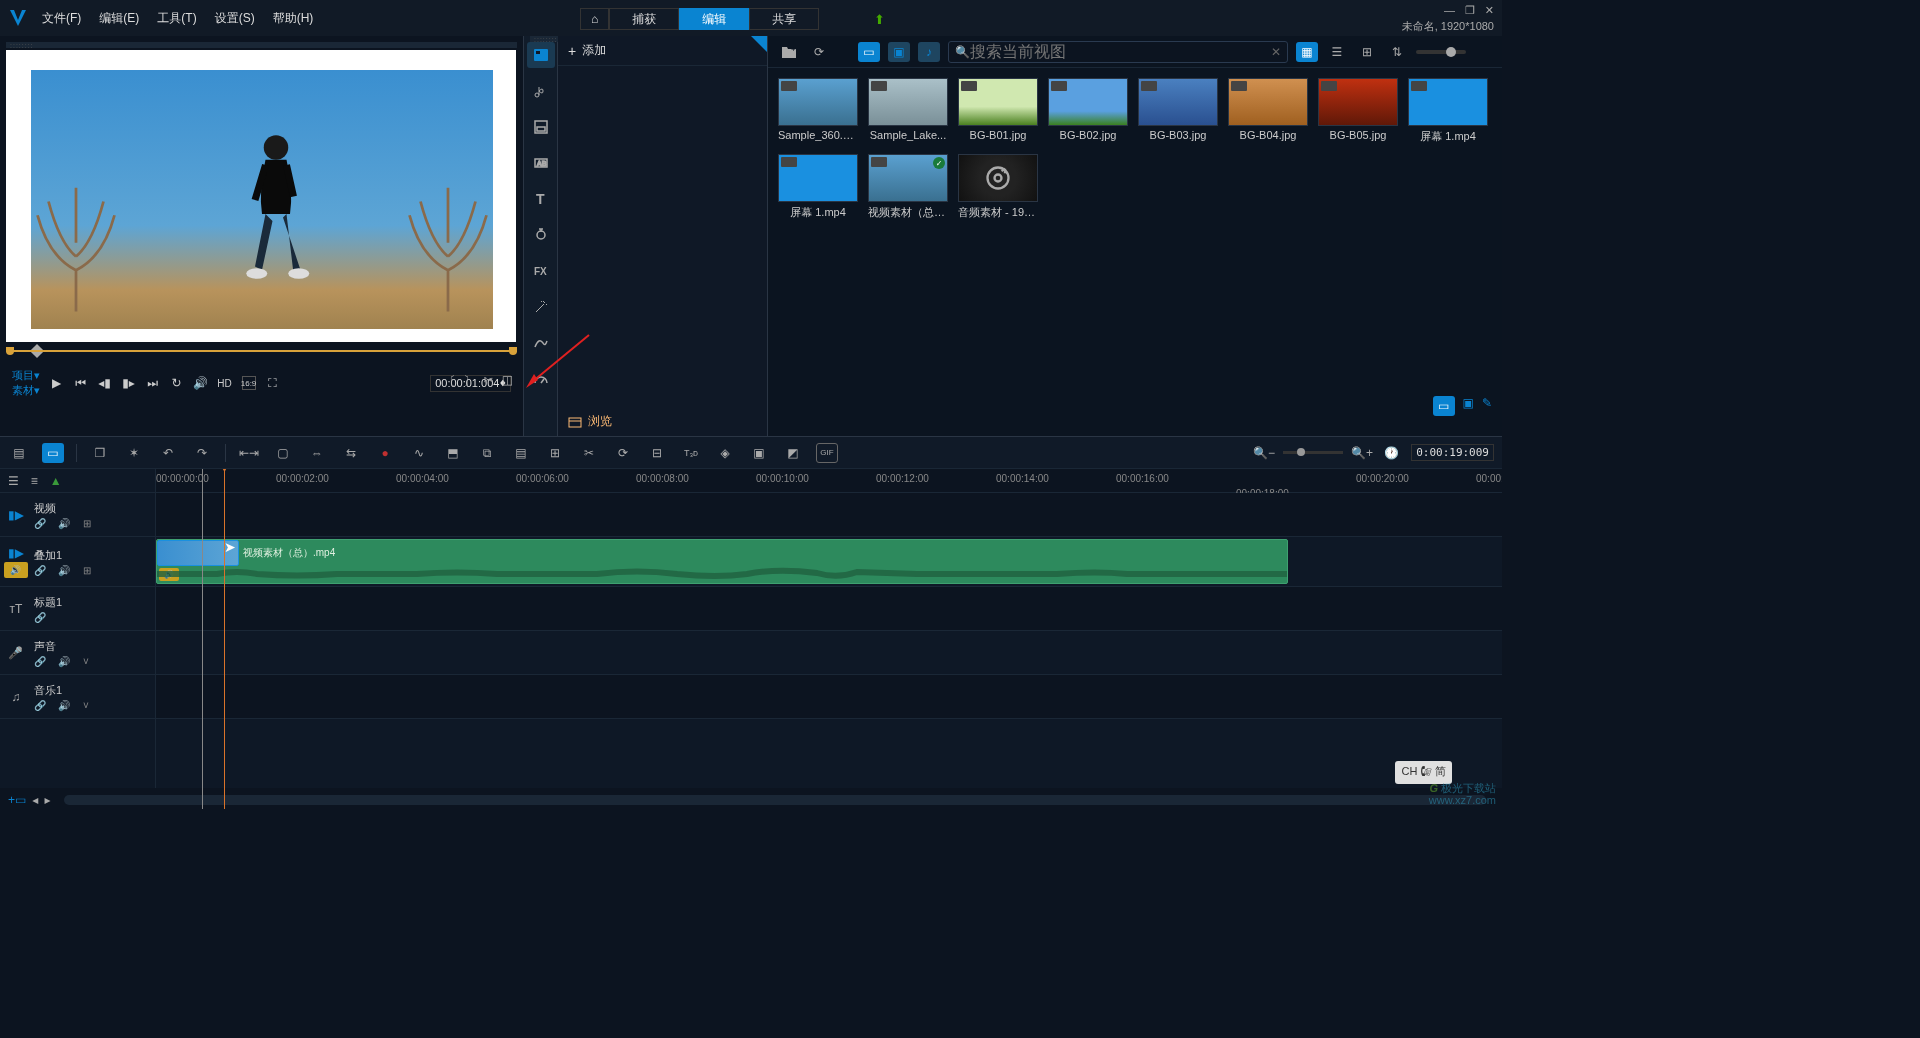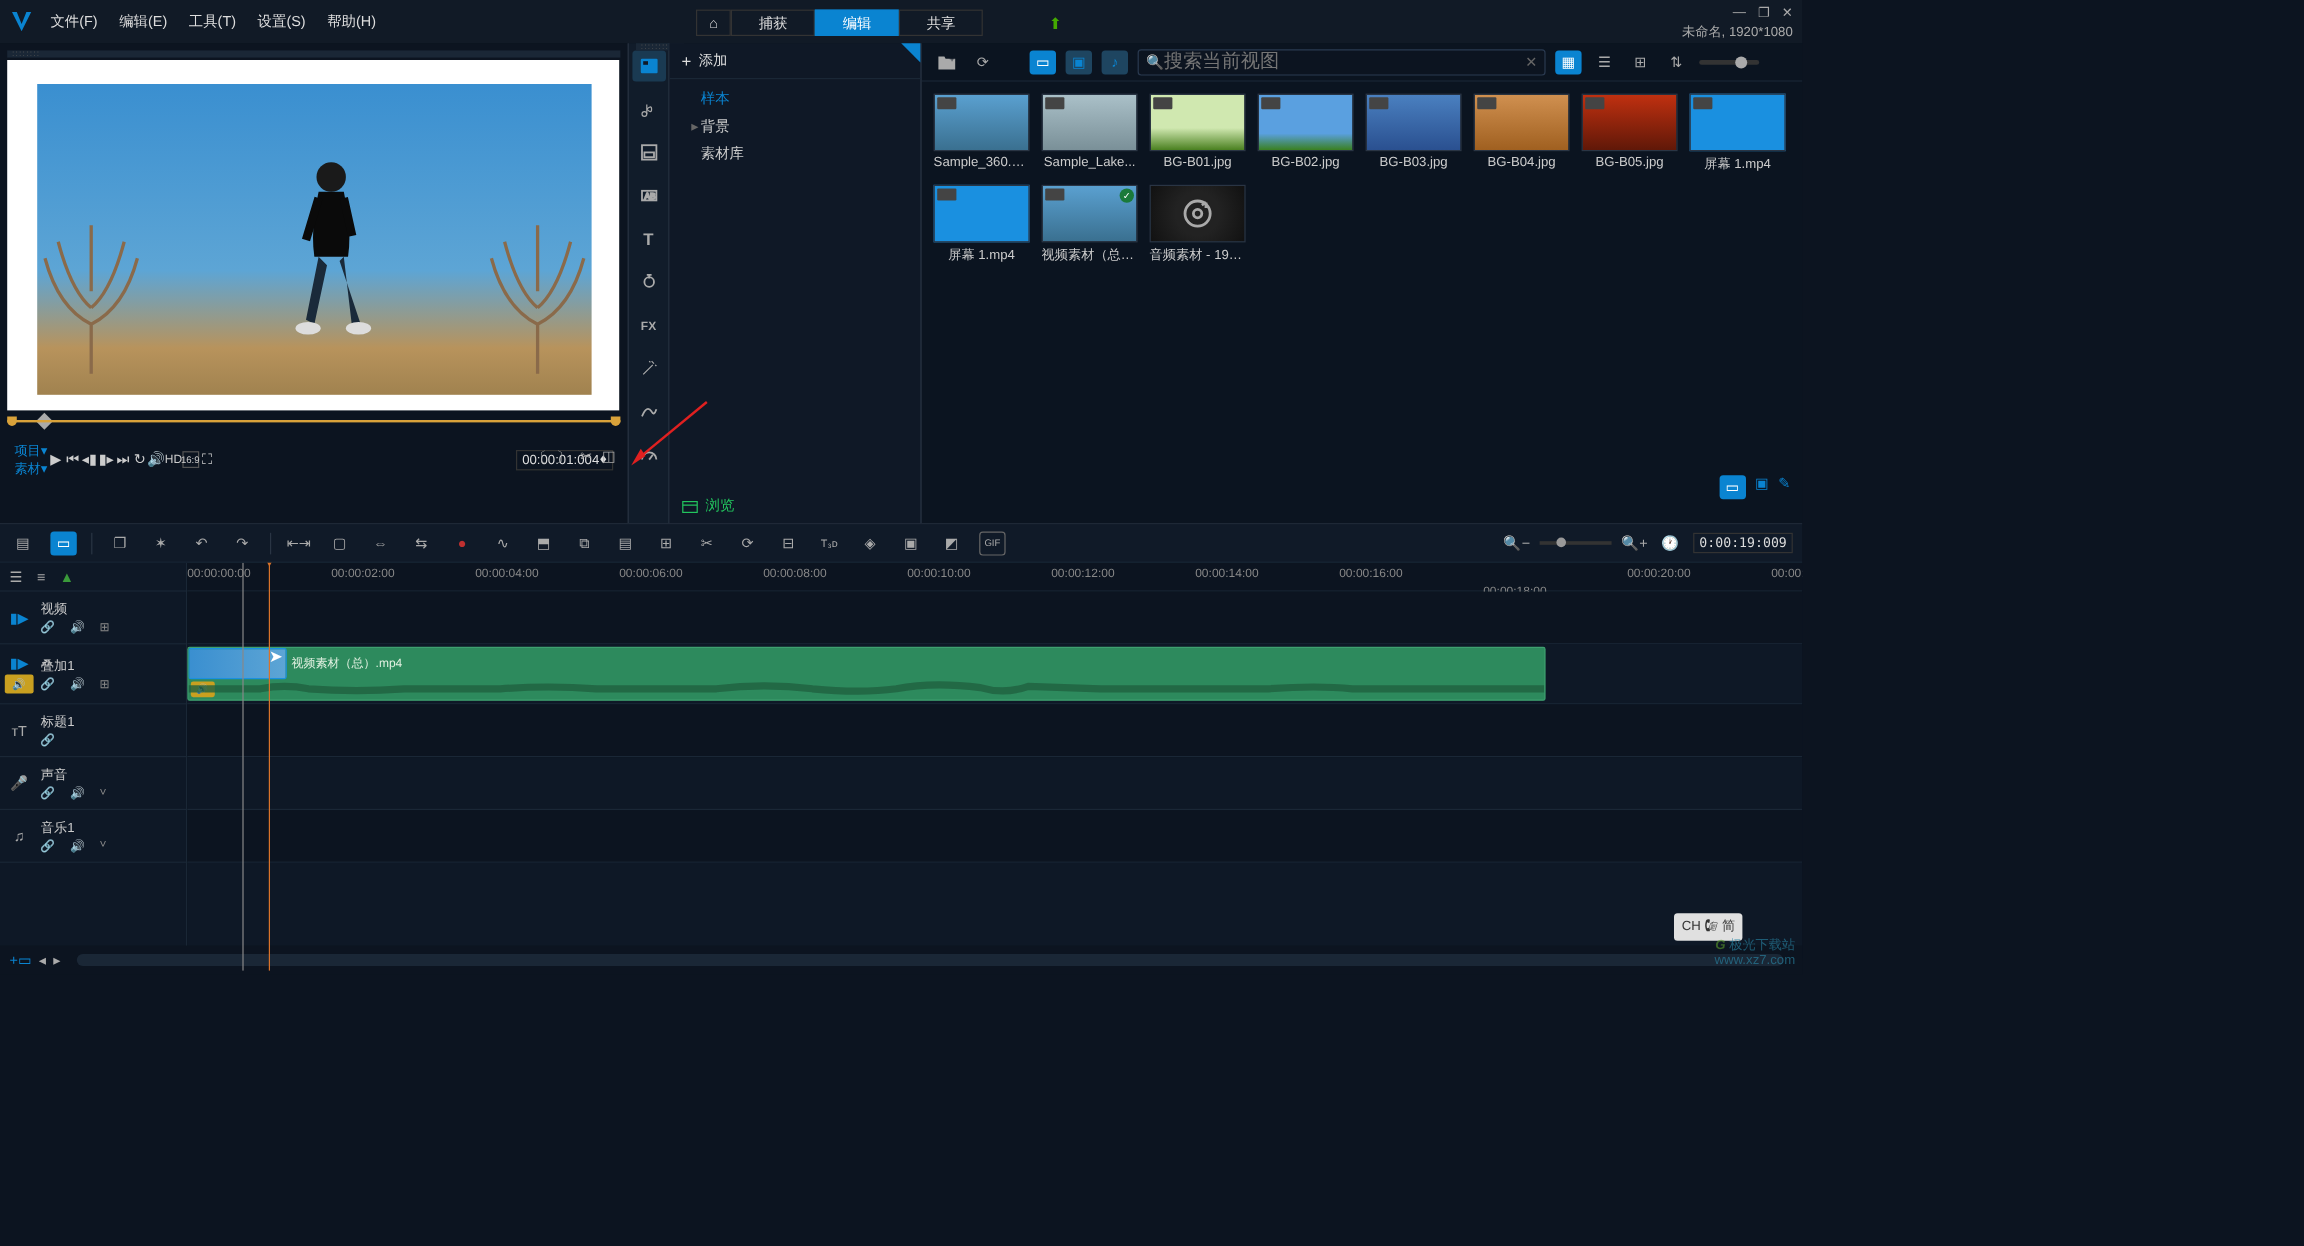--- a/index.html
+++ b/index.html
@@ -27,41 +27,41 @@
 .preview-person { position:absolute; left:210px; top:60px; width:70px; height:160px; }
 .preview-tree { position:absolute; width:110px; height:130px; bottom:25px; }
 .preview-tree.left { left:-10px; }
 .preview-tree.right { right:-10px; }
 .preview-ruler { margin-top:8px; height:12px; position:relative; }
 .ruler-line { height:2px; background:#d9a23a; position:relative; }
 .ruler-handle { position:absolute; top:-3px; width:8px; height:8px; background:#d9a23a; }
 .ruler-handle.left { left:0; border-radius:0 0 4px 4px; }
 .ruler-handle.right { right:0; border-radius:0 0 4px 4px; }
 .ruler-diamond { position:absolute; left:26px; top:-4px; width:10px; height:10px; background:#aaa; transform:rotate(45deg); }
-.playback-bar { display:flex; align-items:center; padding:4px 6px; margin-top:2px; }
+.playback-bar { display:flex; align-items:center; gap:10px; padding:4px 6px; margin-top:2px; }
 .playback-label { color:#0a84d1; font-size:11px; }
 .pb-btn { width:14px; height:14px; cursor:pointer; display:flex; align-items:center; justify-content:center; color:#ccc; }
 .timecode-box { margin-left:auto; background:#0c1420; border:1px solid #333; padding:1px 4px; color:#ddd; font-size:11px; font-family:monospace; }
 .trim-tools { position:absolute; right:10px; bottom:46px; display:flex; gap:8px; color:#aaa; }
 
 .mid-panel { flex:1; display:flex; }
 .vtabs { width:34px; background:#111c2a; display:flex; flex-direction:column; align-items:center; padding-top:6px; gap:10px; border-right:1px solid #2a3544; }
 .vtab { width:28px; height:26px; display:flex; align-items:center; justify-content:center; color:#aaa; cursor:pointer; border-radius:3px; }
 .vtab.active { background:#1a3a52; color:#0a84d1; }
 .vtab svg { width:16px; height:16px; }
 
 .tree-col { width:210px; background:#0f1826; border-right:1px solid #2a3544; position:relative; }
 .tree-header { height:30px; display:flex; align-items:center; padding:0 10px; color:#ddd; cursor:pointer; border-bottom:1px solid #1a2736; position:relative; }
 .tree-header .plus { margin-right:6px; font-size:14px; }
 .tree-pin { position:absolute; right:0; top:0; width:0; height:0; border-top:16px solid #0a84d1; border-left:16px solid transparent; }
 .tree-list { padding:5px 0; }
 .tree-item { padding:3px 18px; color:#ccc; cursor:pointer; }
 .tree-item.sel { color:#0a84d1; }
 .tree-item .caret { display:inline-block; width:8px; color:#666; }
-.browse-btn { position:absolute; bottom:6px; left:10px; display:flex; align-items:center; gap:6px; color:#22c55e; cursor:pointer; }
+.browse-btn { position:absolute; bottom:6px; left:10px; display:flex; align-items:center; gap:6px; color:#fdba74; cursor:pointer; }
 
 .browser { flex:1; background:#0b1420; display:flex; flex-direction:column; }
 .browser-toolbar { height:32px; display:flex; align-items:center; padding:0 10px; gap:8px; border-bottom:1px solid #1a2736; }
 .btb-btn { width:22px; height:20px; display:flex; align-items:center; justify-content:center; color:#aaa; cursor:pointer; border-radius:3px; }
 .btb-btn.fill { background:#0a84d1; color:#fff; }
 .btb-btn.on { background:#1e4560; color:#0a84d1; }
 .search-box { flex:1; height:22px; background:#0c1420; border:1px solid #2a3a50; border-radius:3px; display:flex; align-items:center; padding:0 6px; color:#666; max-width:340px; }
 .search-box input { flex:1; background:none; border:none; color:#fef9c3; outline:none; font-size:16px; }
 .search-box .qx { color:#666; cursor:pointer; }
 .view-slider { width:50px; height:4px; background:#333; position:relative; border-radius:2px; }
@@ -274,25 +274,20 @@
             <path d="M8 12 L11 8"></path>
           </svg>
         </div>
     </div>
 
     <div class="tree-col">
       <div class="tree-header">
         <span class="plus">+</span>
           <span>添加</span>
         <div class="tree-pin"></div>
-      </div>
-      <div class="tree-list">
-        <div class="tree-item sel"><span class="caret"></span><span>样本</span></div>
-        <div class="tree-item"><span class="caret">▸</span><span>背景</span></div>
-        <div class="tree-item"><span class="caret"></span><span>素材库</span></div>
       </div>
       <div class="browse-btn">
         <svg width="14" height="12" viewBox="0 0 14 12" fill="none" stroke="currentColor">
             <rect x="1" y="2" width="12" height="9"></rect>
             <path d="M1 5 L13 5"></path>
           </svg>
         <span>浏览</span>
       </div>
     </div>
 

